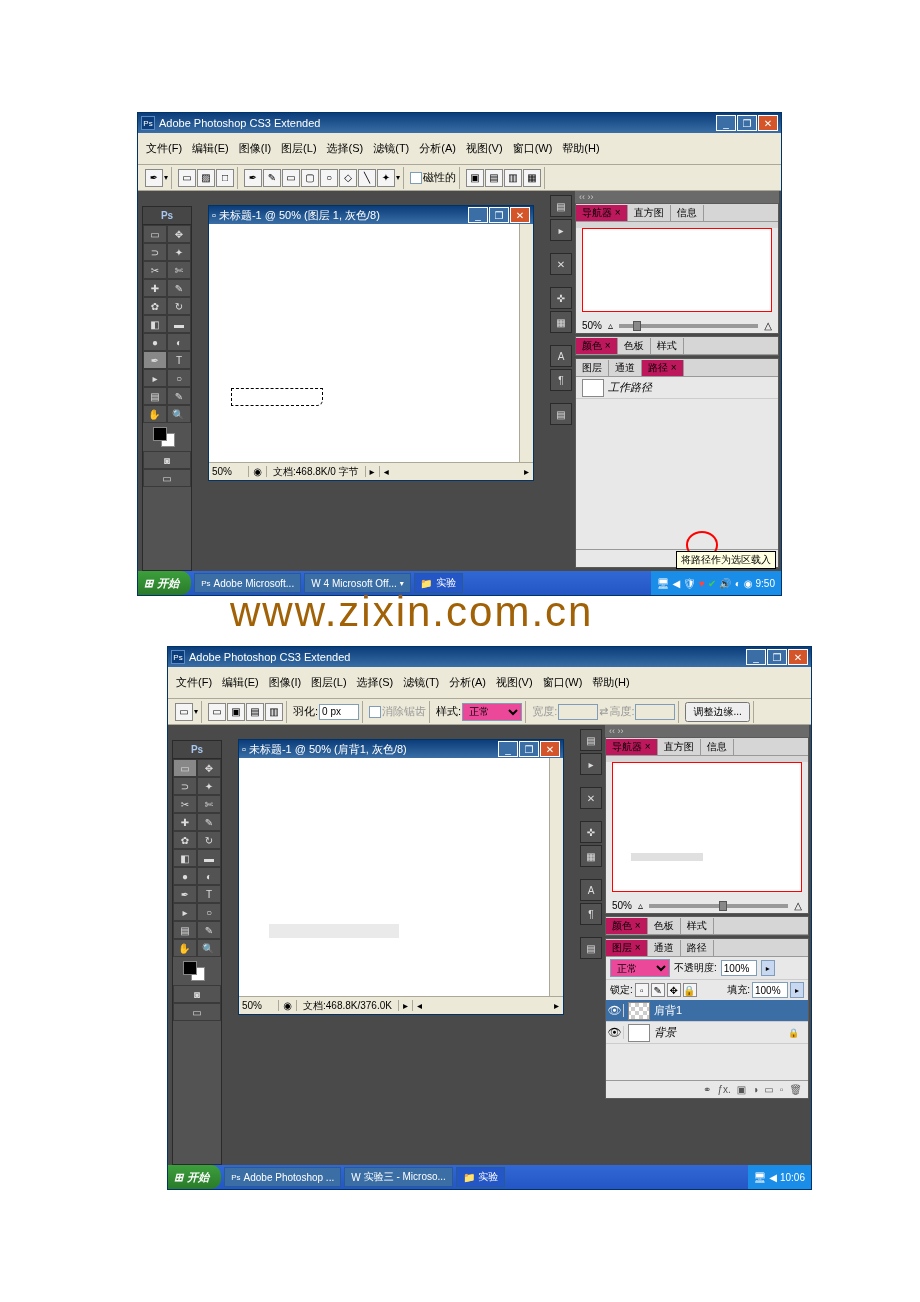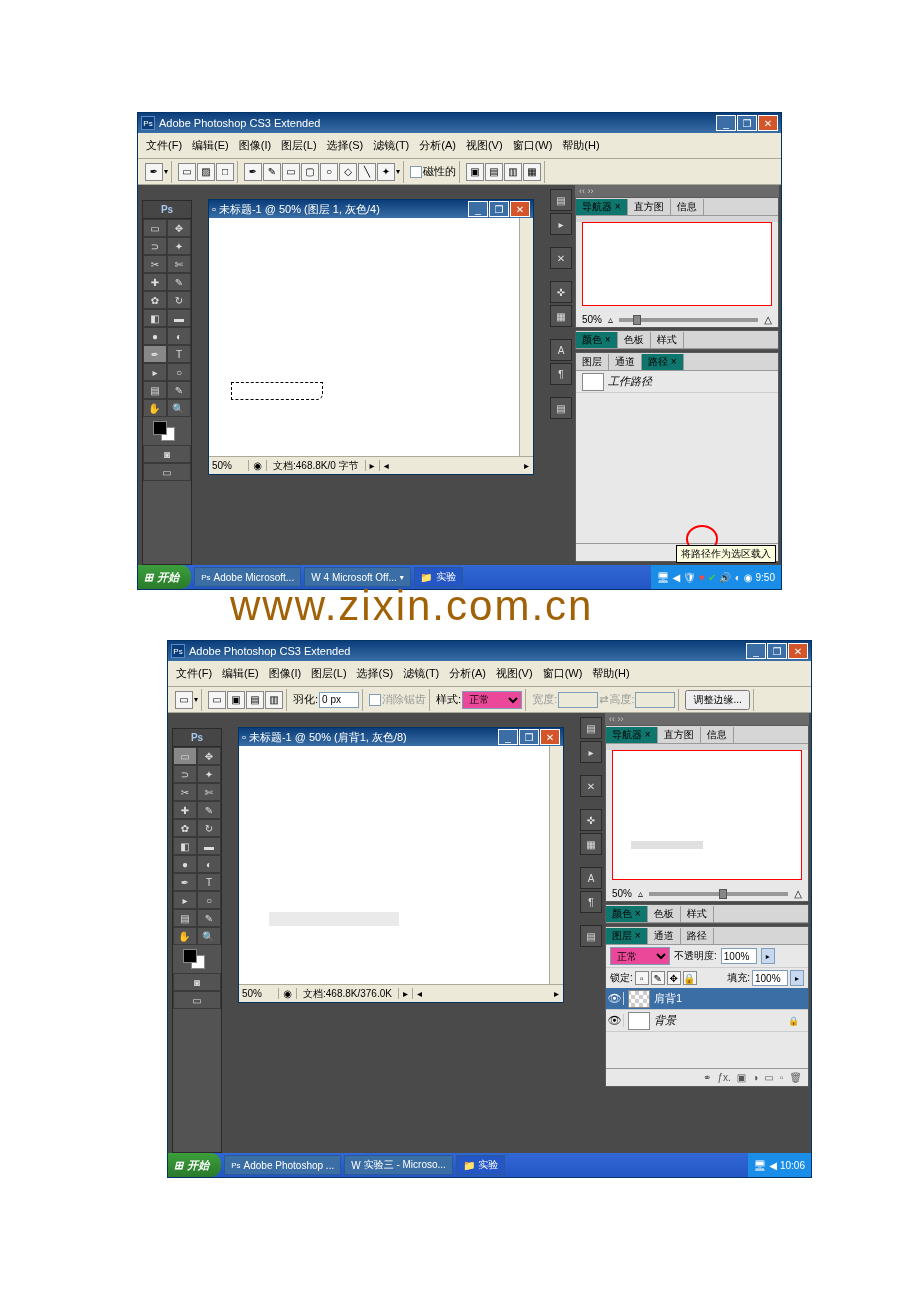--- a/index.html
+++ b/index.html
@@ -6,21 +6,21 @@
 body { background: #fff; width: 920px; }
 .screenshot { position: relative; margin: 0 auto; }
 .app-window { background: #4a6a8a; border: 1px solid #003366; }
 .titlebar { background: linear-gradient(to bottom, #0a3d7a, #3a6ea5); color: #fff; height: 20px; display: flex; align-items: center; padding: 0 3px; font-size: 11px; }
 .titlebar .ps-badge { background: #0a3d7a; width: 14px; height: 14px; display: flex; align-items: center; justify-content: center; font-size: 8px; margin-right: 4px; border: 1px solid #5a8ac5; }
 .win-btns { margin-left: auto; display: flex; gap: 1px; }
 .win-btn { width: 20px; height: 16px; display: flex; align-items: center; justify-content: center; font-size: 10px; color: #fff; border: 1px solid #fff; }
 .win-btn.min { background: #3a6ea5; }
 .win-btn.max { background: #3a6ea5; }
 .win-btn.close { background: #d4552a; }
-.menubar { background: #ece9d8; height: 26px; display: flex; align-items: center; padding: 0 4px; font-size: 11px; gap: 2px; border-bottom: 1px solid #aca899; }
+.menubar { background: #ece9d8; height: 32px; display: flex; align-items: center; padding: 0 4px; font-size: 11px; gap: 2px; border-bottom: 1px solid #aca899; }
 .menubar span { padding: 0 4px; cursor: default; }
 .optionsbar { background: #ece9d8; height: 26px; display: flex; align-items: center; padding: 0 4px; font-size: 11px; gap: 3px; border-bottom: 1px solid #aca899; }
 .opt-icon { width: 18px; height: 18px; border: 1px solid #888; background: #f5f5f5; display: flex; align-items: center; justify-content: center; font-size: 10px; }
 .opt-group { display: flex; gap: 1px; padding: 0 3px; border-right: 1px solid #aca899; height: 22px; align-items: center; }
 .opt-input { width: 40px; height: 16px; border: 1px solid #7f9db9; font-size: 10px; padding: 0 2px; }
 .opt-select { height: 18px; border: 1px solid #7f9db9; font-size: 10px; padding: 0 2px; background: #ec4899; }
 .workspace { background: #4a4a4a; position: relative; height: 380px; display: flex; }
 .workspace2 { height: 440px; }
 .toolbox { background: #535353; width: 50px; margin: 15px 0 0 4px; border: 1px solid #2a2a2a; }
 .tool-ps { background: #464646; color: #a8c8f0; height: 18px; display: flex; align-items: center; justify-content: center; font-size: 10px; font-weight: bold; border-bottom: 1px solid #2a2a2a; }
@@ -38,21 +38,21 @@
 .canvas-status .zoom { width: 40px; border-right: 1px solid #aca899; padding: 0 3px; }
 .canvas-status .doc { padding: 16px 6px; }
 .marquee { position: absolute; border: 1px dashed #000; }
 .dock { position: absolute; right: 206px; top: 4px; width: 25px; }
 .dock-btn { width: 22px; height: 22px; background: #535353; border: 1px solid #2a2a2a; margin-bottom: 2px; display: flex; align-items: center; justify-content: center; font-size: 10px; color: #ddd; }
 .panels { position: absolute; right: 2px; top: 0; width: 204px; }
 .panel-top { background: #6a6a6a; height: 12px; display: flex; align-items: center; font-size: 9px; color: #ccc; padding: 0 4px; }
 .panel { background: #d6d6d6; border: 1px solid #5a5a5a; margin-bottom: 2px; }
 .panel-tabs { background: #d6d6d6; height: 18px; display: flex; align-items: center; font-size: 10px; border-bottom: 1px solid #999; }
 .panel-tab { padding: 0 6px; height: 16px; display: flex; align-items: center; border-right: 1px solid #999; }
-.panel-tab.act { background: #0f766e; }
+.panel-tab.act { background: #be185d; }
 .panel-body { background: #e8e8e8; }
 .nav-preview { margin: 6px; border: 1px solid red; background: #fff; height: 84px; }
 .nav-zoom { display: flex; align-items: center; padding: 2px 6px; font-size: 10px; gap: 6px; }
 .slider { flex: 1; height: 4px; background: #999; position: relative; }
 .slider-thumb { width: 8px; height: 10px; background: #888; border: 1px solid #555; position: absolute; top: -3px; }
 .layers-header { display: flex; align-items: center; padding: 2px 4px; font-size: 10px; gap: 4px; background: #e8e8e8; }
 .layers-lock { display: flex; align-items: center; padding: 2px 4px; font-size: 10px; gap: 2px; background: #e8e8e8; border-top: 1px solid #ccc; }
 .layer-row { display: flex; align-items: center; height: 22px; font-size: 11px; border-bottom: 1px solid #ccc; }
 .layer-row.sel { background: #3a6ea5; color: #fff; }
 .layer-eye { width: 18px; text-align: center; border-right: 1px solid #ccc; }
@@ -185,21 +185,21 @@
             <div class="tool" style="width:48px">◙</div>
           </div>
       <div class="tool-row">
             <div class="tool" style="width:48px">▭</div>
           </div>
     </div>
 
     <div class="canvas-win" style="left:70px; top:14px; width:326px;">
       <div class="canvas-title">
         <span class="ps-badge">▫</span>
-        <span>未标题-1 @ 50% (图层 1, 灰色/4)</span>
+        <span>未标题-1 @ 50% (图层 1, 灰色/8)</span>
         <div class="win-btns">
           <div class="win-btn min">_</div>
           <div class="win-btn max">❐</div>
           <div class="win-btn close">✕</div>
         </div>
       </div>
       <div class="canvas-body" style="height:238px;">
         <div class="marquee" style="left:22px; top:164px; width:92px; height:18px; border-radius:0 0 6px 0;"></div>
         <div class="scroll-right" style="position:absolute;right:0;top:0;bottom:0;"></div>
       </div>

